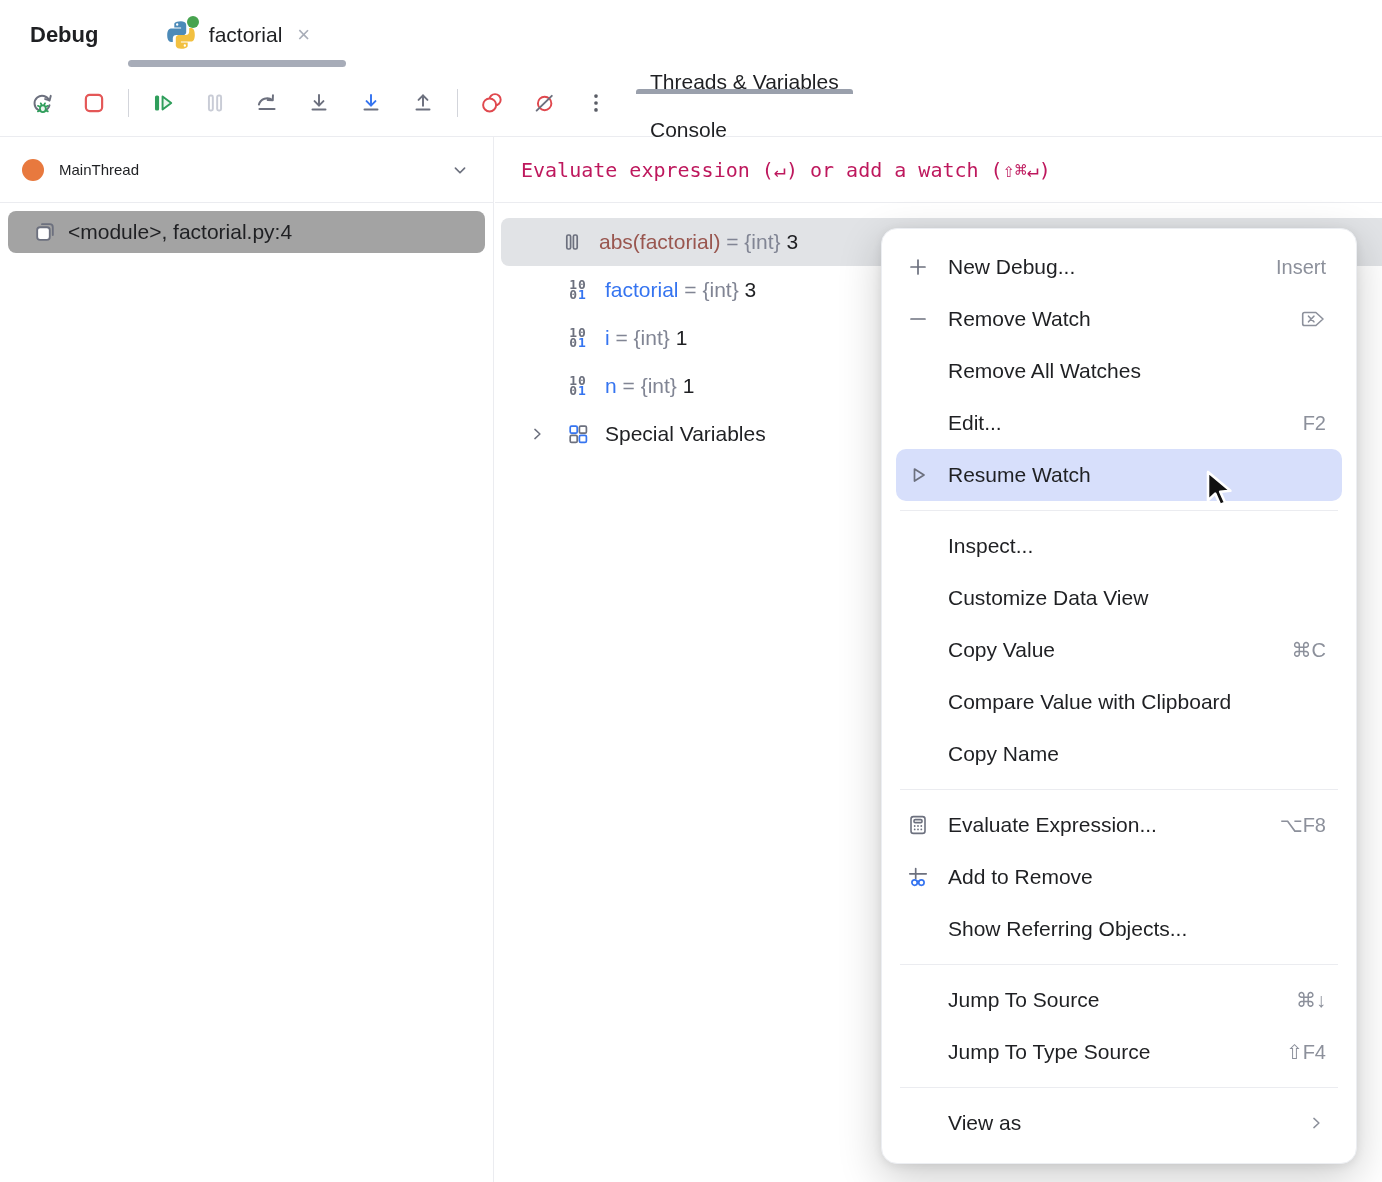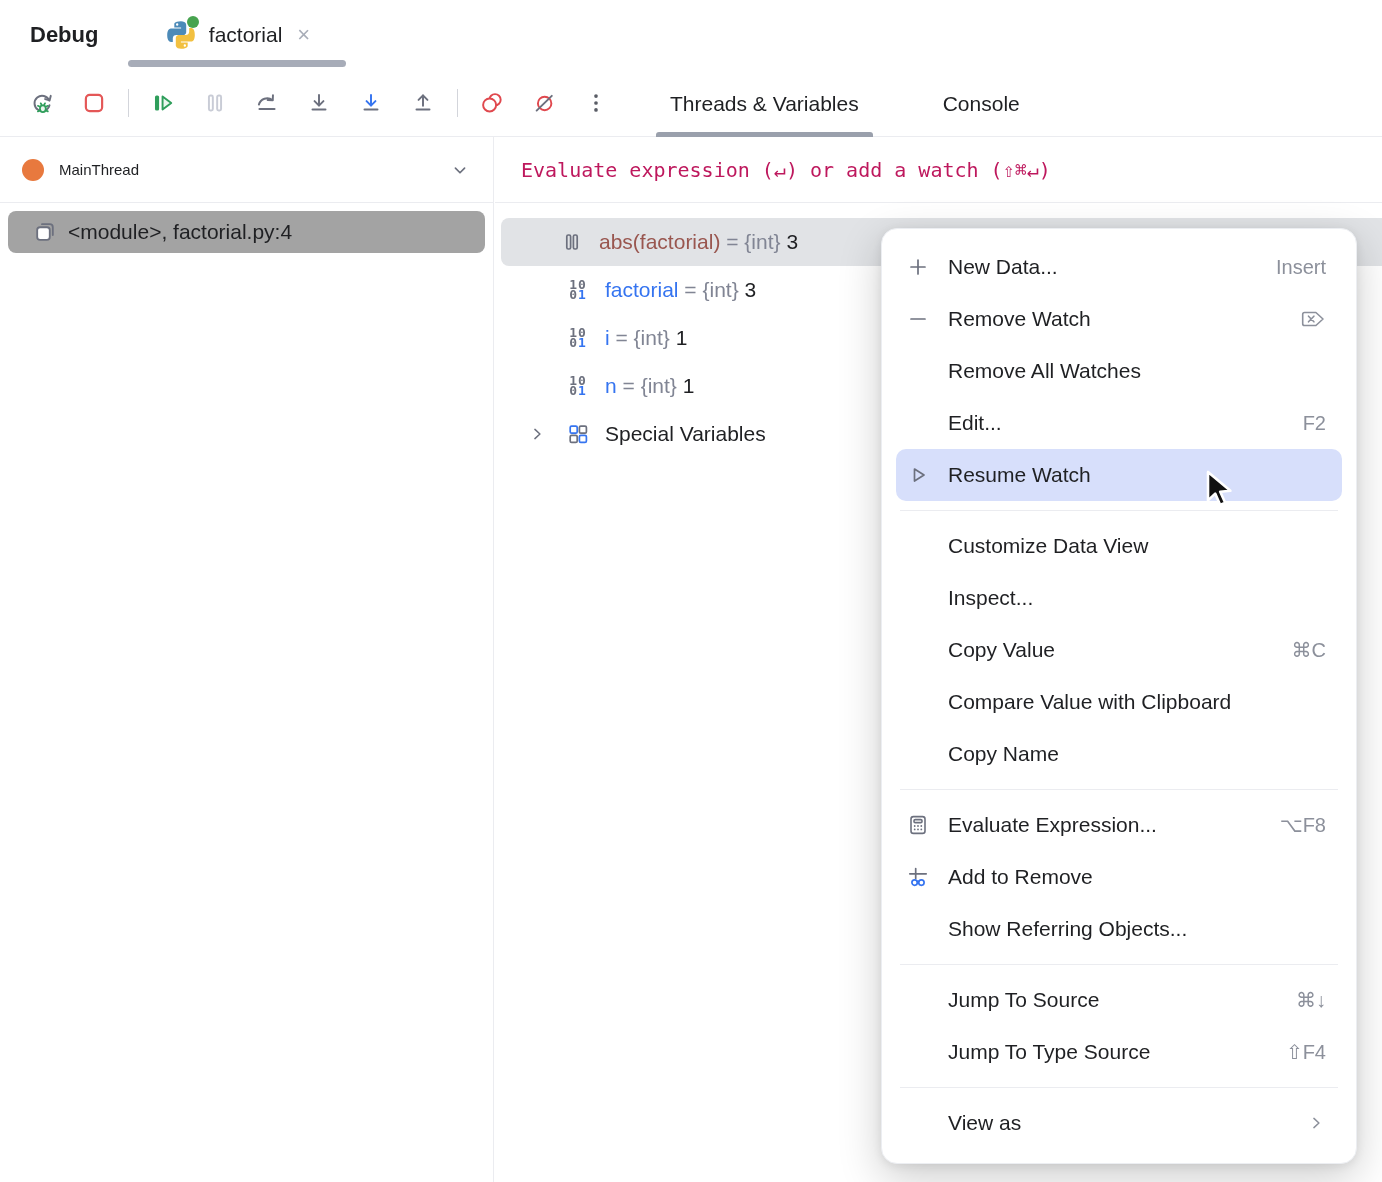--- a/index.html
+++ b/index.html
@@ -15,21 +15,21 @@
   .run-tab .close { color:#a8adb8; font-size:22px; margin-left:4px; }
   .tab-underline { position:absolute; left:0; right:0; bottom:3px; height:7px; border-radius:4px; background:#a7acb8; }
   .py-badge { position:relative; width:34px; height:34px; }
   .py-badge .dot { position:absolute; right:-1px; top:-2px; width:12px; height:12px; border-radius:50%; background:#47a34f; }
 
   
   .toolbar { position:absolute; left:0; top:70px; width:100%; height:67px; border-bottom:1px solid #ebecf0; display:flex; align-items:center; padding-left:16px; }
   .tb-btn { width:34px; height:34px; margin:0 9px; display:flex; align-items:center; justify-content:center; border-radius:6px; }
   .tb-sep { width:1px; height:28px; background:#d3d5db; margin:0 8px; }
 
-  .view-tabs { position:absolute; left:656px; top:70px; height:67px; display:flex; gap:56px; }
+  .view-tabs { position:absolute; left:636px; top:70px; height:67px; display:flex; gap:24px;flex-direction:column; }
   .view-tab { position:relative; height:100%; display:flex; align-items:center; padding:0 14px; font-size:21px; cursor:default; }
   .view-tab .active-bar { position:absolute; left:0; right:0; bottom:0; height:5px; border-radius:3px 3px 0 0; background:#9aa0ac; }
 
   
   .frames-panel { position:absolute; left:0; top:137px; width:494px; bottom:0; border-right:1px solid #ebecf0; background:#fff; }
   .thread-row { height:66px; display:flex; align-items:center; padding:0 22px; border-bottom:1px solid #ebecf0; }
   .thread-dot { width:22px; height:22px; border-radius:50%; background:#e8793e; margin-right:15px; flex:none; }
   .thread-name { font-size:15px; flex:1; }
   .frame-list { padding:8px; }
   .frame-row { height:42px; display:flex; align-items:center; border-radius:8px; background:#a3a3a3; padding:0 10px 0 24px; gap:10px; }
@@ -251,21 +251,21 @@
   </section>
 
   <div class="context-menu">
 
     <div class="menu-item">
       <span class="mi-icon">
           <svg width="24" height="24" viewBox="0 0 24 24" fill="none" stroke="#6c707e" stroke-width="1.7" stroke-linecap="round">
             <path d="M12 5v14M5 12h14"></path>
           </svg>
         </span>
-      <span class="mi-label">New Data...</span>
+      <span class="mi-label">New Debug...</span>
       <span class="mi-shortcut">Insert</span>
     </div>
 
     <div class="menu-item">
       <span class="mi-icon">
           <svg width="24" height="24" viewBox="0 0 24 24" fill="none" stroke="#6c707e" stroke-width="1.7" stroke-linecap="round">
             <path d="M5 12h14"></path>
           </svg>
         </span>
       <span class="mi-label">Remove Watch</span>
@@ -296,27 +296,27 @@
           </svg>
         </span>
       <span class="mi-label">Resume Watch</span>
       <span class="mi-shortcut"></span>
     </div>
 
     <div class="menu-sep"></div>
 
     <div class="menu-item">
       <span class="mi-icon"></span>
+      <span class="mi-label">Inspect...</span>
+      <span class="mi-shortcut"></span>
+    </div>
+
+    <div class="menu-item">
+      <span class="mi-icon"></span>
       <span class="mi-label">Customize Data View</span>
-      <span class="mi-shortcut"></span>
-    </div>
-
-    <div class="menu-item">
-      <span class="mi-icon"></span>
-      <span class="mi-label">Inspect...</span>
       <span class="mi-shortcut"></span>
     </div>
 
     <div class="menu-item">
       <span class="mi-icon"></span>
       <span class="mi-label">Copy Value</span>
       <span class="mi-shortcut">⌘C</span>
     </div>
 
     <div class="menu-item">

